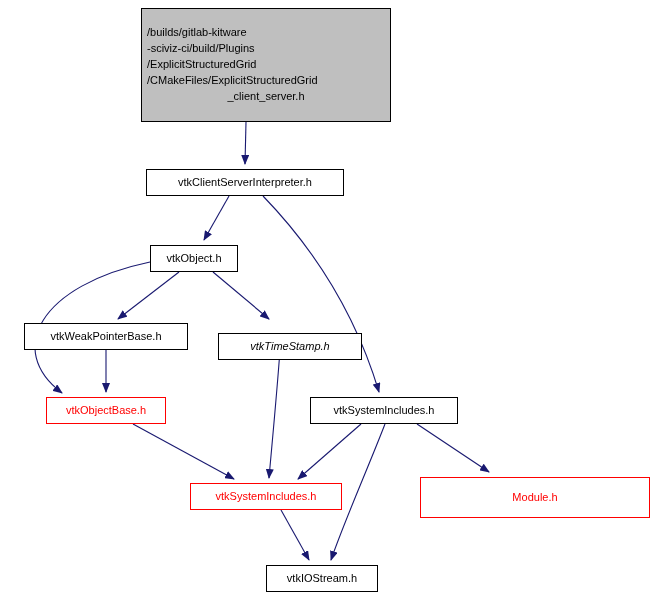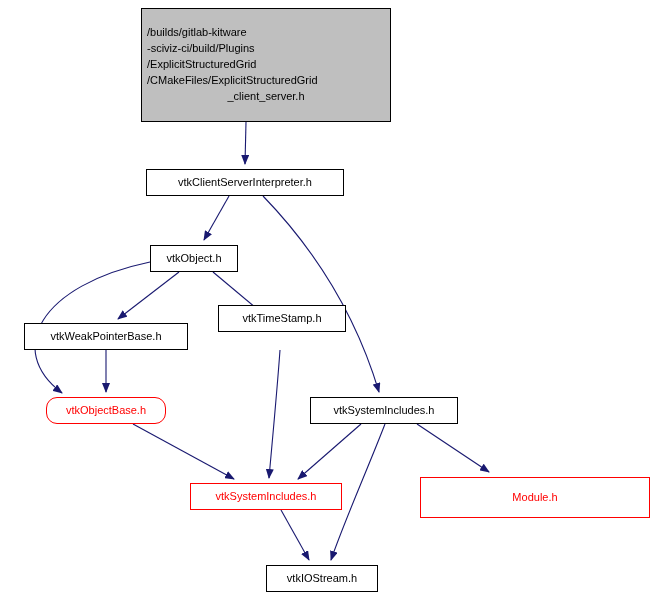--- a/index.html
+++ b/index.html
@@ -93,24 +93,24 @@
       </div>
       <div class="node " style="left: 146px; top: 169px; width: 198px; height: 27px;">
         <div class="line">vtkClientServerInterpreter.h</div>
       </div>
       <div class="node " style="left: 150px; top: 245px; width: 88px; height: 27px;">
         <div class="line">vtkObject.h</div>
       </div>
       <div class="node " style="left: 24px; top: 323px; width: 164px; height: 27px;">
         <div class="line">vtkWeakPointerBase.h</div>
       </div>
-      <div class="node " style="left: 218px; top: 305px; width: 128px; height: 27px;">
+      <div class="node " style="left: 218px; top: 333px; width: 144px; height: 27px; font-style: italic;">
         <div class="line">vtkTimeStamp.h</div>
       </div>
-      <div class="node highlight" style="left: 46px; top: 397px; width: 120px; height: 27px; border-radius: 11px;">
+      <div class="node highlight" style="left: 46px; top: 397px; width: 120px; height: 27px;">
         <div class="line">vtkObjectBase.h</div>
       </div>
       <div class="node " style="left: 310px; top: 397px; width: 148px; height: 27px;">
         <div class="line">vtkSystemIncludes.h</div>
       </div>
       <div class="node highlight" style="left: 190px; top: 483px; width: 152px; height: 27px;">
         <div class="line">vtkSystemIncludes.h</div>
       </div>
       <div class="node highlight" style="left: 420px; top: 477px; width: 230px; height: 41px;">
         <div class="line">Module.h</div>

